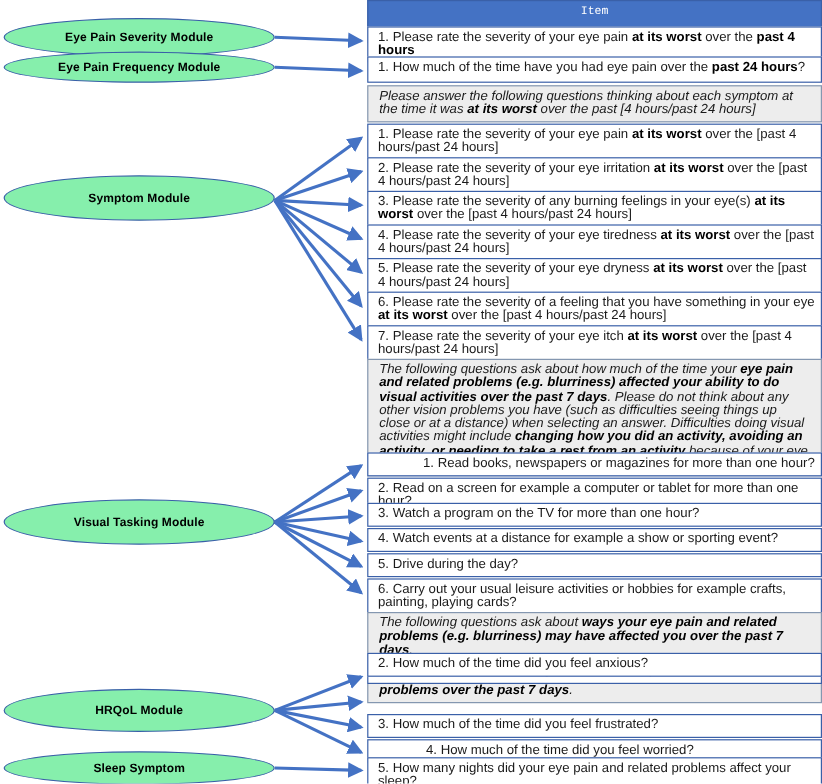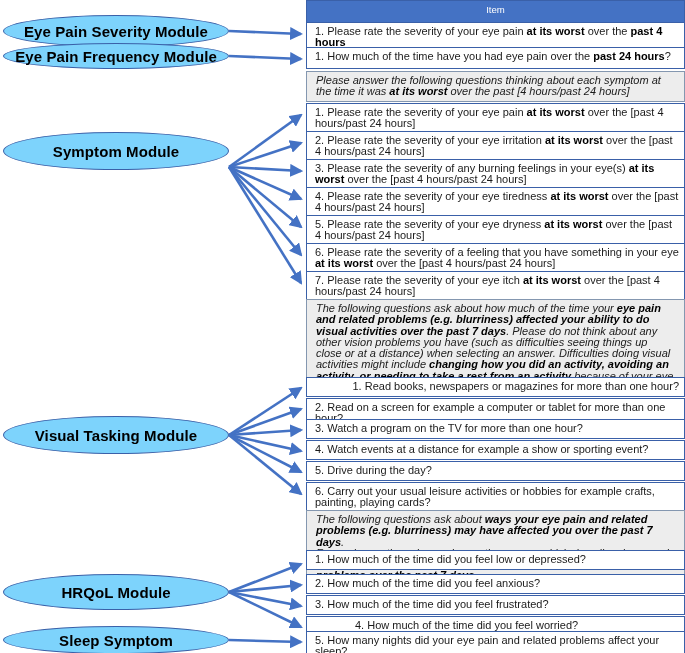--- a/index.html
+++ b/index.html
@@ -12,45 +12,46 @@
   #root { position: relative; width: 685px; height: 653px; }
 
   
   #wires { position:absolute; left:0; top:0; width:685px; height:653px; }
 
   
   .module {
     position: absolute;
     border: 1.4px solid #3A60A8;
     border-radius: 50%;
-    background: #7dd3fc;
+    background: #86efac;
     display: flex;
     align-items: center;
     justify-content: center;
     color: #000000;
     font-weight: bold;
-    font-size: 15px;
+    font-size: 10px;
     letter-spacing: .1px;
     text-align: center;
     z-index: 3;
   }
 
   
   #column { position: absolute; left: 306px; top: 0; width: 379px; z-index: 2; }
 
   .col-header {
     background: #4472C4;
     color: #ffffff;
     border: 1px solid #3A60A8;
     font-size: 9.6px;
     text-align: center;
     padding: 4px 0 4px;
     height: 36px;
     line-height: 10px;
     margin-bottom: 2px;
+    font-family: Liberation Mono, monospace;
   }
 
   .item {
     position: absolute;
     left: 0;
     width: 379px;
     border: 1.3px solid #3A60A8;
     background: #ffffff;
     color: #1a1a1a;
     font-size: 11px;
@@ -98,21 +99,21 @@
       <line x1="229" y1="640" x2="301" y2="642" stroke="#4472C4" stroke-width="2.6" marker-end="url(#ah)"></line>
     </svg>
 
   <div id="modules-layer">
       <div class="module" style="left: 3px; top: 15px; width: 226px; height: 32px;">
         <span>Eye Pain Severity Module</span>
       </div>
       <div class="module" style="left: 3px; top: 43px; width: 226px; height: 26px;">
         <span>Eye Pain Frequency Module</span>
       </div>
-      <div class="module" style="left: 3px; top: 132px; width: 226px; height: 38px; justify-content: center;">
+      <div class="module" style="left: 3px; top: 146px; width: 226px; height: 38px; justify-content: center;">
         <span>Symptom Module</span>
       </div>
       <div class="module" style="left: 3px; top: 416px; width: 226px; height: 38px;">
         <span>Visual Tasking Module</span>
       </div>
       <div class="module" style="left: 3px; top: 574px; width: 226px; height: 36px;">
         <span>HRQoL Module</span>
       </div>
       <div class="module" style="left: 3px; top: 626px; width: 226px; height: 28px;">
         <span>Sleep Symptom</span>
@@ -134,20 +135,20 @@
         <div class="item" style="top: 271px; min-height: 26px;">7. Please rate the severity of your eye itch <b>at its worst</b> over the [past 4 hours/past 24 hours]</div>
         <div class="item instruction" style="top: 299px; min-height: 76px;">The following questions ask about how much of the time your <b>eye pain and related problems (e.g. blurriness) affected your ability to do visual activities over the past 7 days</b>. Please do not think about any other vision problems you have (such as difficulties seeing things up close or at a distance) when selecting an answer. Difficulties doing visual activities might include <b>changing how you did an activity, avoiding an activity, or needing to take a rest from an activity</b> because of your eye pain and related problems.</div>
         <div class="item" style="top: 377px; min-height: 20px; text-align: right;">1. Read books, newspapers or magazines for more than one hour?</div>
         <div class="item" style="top: 398px; min-height: 20px;">2. Read on a screen for example a computer or tablet for more than one hour?</div>
         <div class="item" style="top: 419px; min-height: 20px;">3. Watch a program on the TV for more than one hour?</div>
         <div class="item" style="top: 440px; min-height: 20px;">4. Watch events at a distance for example a show or sporting event?</div>
         <div class="item" style="top: 461px; min-height: 20px;">5. Drive during the day?</div>
         <div class="item" style="top: 482px; min-height: 26px;">6. Carry out your usual leisure activities or hobbies for example crafts, painting, playing cards?</div>
         <div class="item instruction" style="top: 510px; min-height: 54px;">The following questions ask about <b>ways your eye pain and related problems (e.g. blurriness) may have affected you over the past 7 days</b>.<br>For each question, please choose the answer which describes how much of the time you were affected <b>because of your eye pain and related problems over the past 7 days</b>.</div>
         <div class="item" style="top: 550px; min-height: 20px;">1. How much of the time did you feel low or depressed?</div>
-        <div class="item" style="top: 574px; min-height: 20px;">2. How much of the time did you feel anxious?</div>
+        <div class="item" style="top: 544px; min-height: 20px;">2. How much of the time did you feel anxious?</div>
         <div class="item" style="top: 595px; min-height: 20px;">3. How much of the time did you feel frustrated?</div>
         <div class="item" style="top: 616px; min-height: 20px; padding-left: 48px;">4. How much of the time did you feel worried?</div>
         <div class="item" style="top: 631px; min-height: 20px;">5. How many nights did your eye pain and related problems affect your sleep?</div>
       </div>
   </div>
 
 </div>
 
 </body></html>

